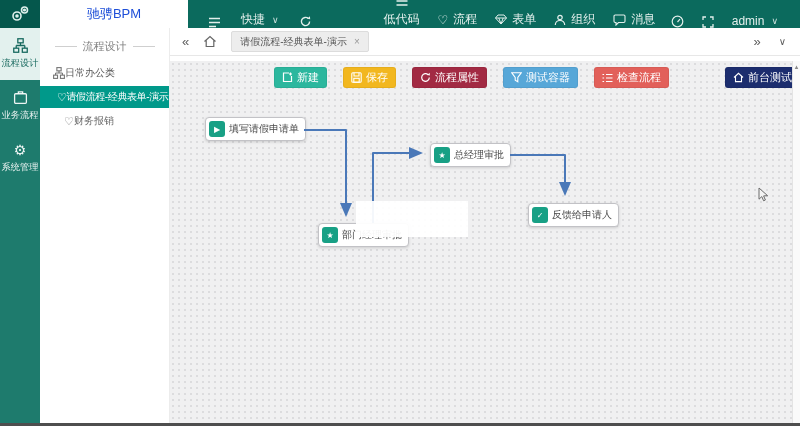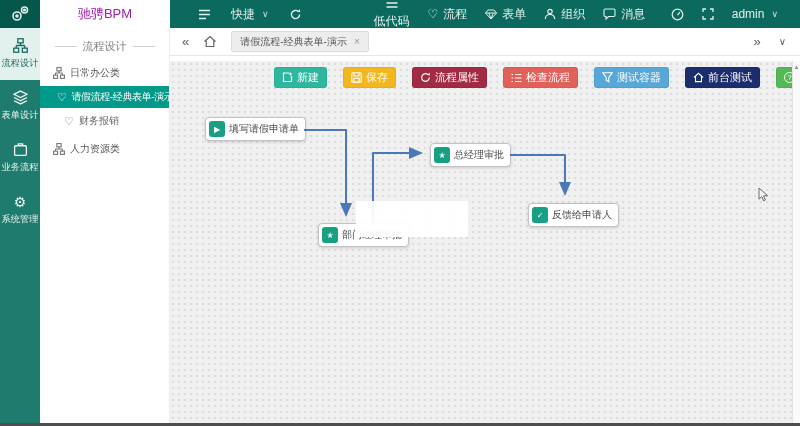--- a/index.html
+++ b/index.html
@@ -3,45 +3,45 @@
 <meta charset="utf-8">
 <style>
   * { margin:0; padding:0; box-sizing:border-box; }
   html,body { width:800px; height:426px; overflow:hidden;
     font-family:"Liberation Sans","DejaVu Sans",sans-serif; }
   .stage { position:relative; width:800px; height:426px; background:#fff; overflow:hidden; }
 
   
   .top { position:absolute; left:0; top:0; width:800px; height:28px; display:flex; }
   .logo { width:40px; height:28px; background:#05574c; display:flex; align-items:center; justify-content:center; color:#e8f3f1; }
-  .brand { width:130px; height:28px; background:#ffffff; display:flex; align-items:center; justify-content:center;
-    font-size:13px; color:#a21caf; }
-  .menubar { flex:1; background:#0b6a5d; color:#e3efec; display:flex; align-items:center;
-    font-size:12px; padding:0 22px 0 28px; }
+  .brand { width:148px; height:28px; background:#ffffff; display:flex; align-items:center; justify-content:center;
+    font-size:13px; color:#1d4ed8; }
+  .menubar { flex:1; background:#0b6a5d; color:#e3efec; display:flex; align-items:flex-end;
+    font-size:12px; padding:0 22px 0 20px; }
   .mitem { display:flex; align-items:center; gap:5px; cursor:pointer; white-space:nowrap; }
   .mitem svg { display:block; }
   .gap20 { margin-left:20px; } .gap18 { margin-left:18px; }
   .navstart { margin-left:72px;flex-direction:column; }
   .pushright { margin-left:auto; }
   .chev { font-size:9px; margin-left:2px; opacity:.9; }
 
   
   .rail { position:absolute; left:0; top:28px; width:40px; height:395px; background:#1e7b6d; }
   .rail-item { height:52px; display:flex; flex-direction:column; align-items:center; justify-content:center;
     gap:3px; color:rgba(255,255,255,.92); cursor:pointer; }
   .rail-item .rlabel { font-size:10px; letter-spacing:0; transform:scale(.92); white-space:nowrap; }
   .rail-item.active { background:#e3f1ee; color:#17695e; }
 
   
   .sidebar { position:absolute; left:40px; top:28px; width:130px; height:395px; background:#fff; border-right:1px solid #ececec; }
   .sb-title { margin-top:11px; display:flex; align-items:center; justify-content:center; gap:6px;
     color:#808080; font-size:11px; }
   .sb-title .line { width:22px; height:1px; background:#cfcfcf; }
   .sb-list { margin-top:8px; }
-  .sb-item { height:22px; display:flex; align-items:center; gap:5px; font-size:10px; color:#555;
+  .sb-item { height:22px; display:flex; align-items:center; font-size:10px; color:#555;
     cursor:pointer; padding-left:13px; margin:2px 0; white-space:nowrap; }
   .sb-item.flow { padding-left:24px; color:#666; }
   .sb-item.flow .hicon { color:#888; font-size:11px; }
   .sb-item.selected { background:#00998a; color:#fff; padding-left:17px; letter-spacing:-.4px; }
   .sb-item.selected .hicon { color:#fff; }
   .sb-item .cicon { color:#777; }
   .sb-item.cat { margin-top:6px; }
 
   
   .main { position:absolute; left:170px; top:28px; width:630px; height:395px; }
@@ -195,30 +195,20 @@
             <path d="M7 4.5V7M3 7h8M3 7v2.3M11 7v2.3"></path>
             <rect x="0.7" y="9.5" width="4.6" height="3.8"></rect>
             <rect x="8.7" y="9.5" width="4.6" height="3.8"></rect>
           </g>
         </svg>
       <span class="rlabel">流程设计</span>
     </div>
     <div class="rail-item">
       <svg width="15" height="15" viewBox="0 0 14 14">
           <g fill="none" stroke="currentColor" stroke-width="1.2">
-            <path d="M7 1 13 4 7 7 1 4z"></path>
-            <path d="M1 7l6 3 6-3"></path>
-            <path d="M1 10l6 3 6-3"></path>
-          </g>
-        </svg>
-      <span class="rlabel">表单设计</span>
-    </div>
-    <div class="rail-item">
-      <svg width="15" height="15" viewBox="0 0 14 14">
-          <g fill="none" stroke="currentColor" stroke-width="1.2">
             <rect x="1.5" y="3.5" width="11" height="9" rx="1"></rect>
             <path d="M5 3.5V1.8h4v1.7"></path>
           </g>
         </svg>
       <span class="rlabel">业务流程</span>
     </div>
     <div class="rail-item">
       <span style="font-size:14px;line-height:14px;">⚙</span>
       <span class="rlabel">系统管理</span>
     </div>
@@ -243,31 +233,20 @@
         <span>日常办公类</span>
       </div>
       <div class="sb-item flow selected">
         <span class="hicon">♡</span>
         <span>请假流程-经典表单-演示</span>
       </div>
       <div class="sb-item flow">
         <span class="hicon">♡</span>
         <span>财务报销</span>
       </div>
-      <div class="sb-item cat">
-        <svg class="cicon" width="12" height="12" viewBox="0 0 14 14">
-            <g fill="none" stroke="#777" stroke-width="1.3">
-              <rect x="4.5" y="0.7" width="5" height="3.8"></rect>
-              <path d="M7 4.5V7M3 7h8M3 7v2.3M11 7v2.3"></path>
-              <rect x="0.7" y="9.5" width="4.6" height="3.8"></rect>
-              <rect x="8.7" y="9.5" width="4.6" height="3.8"></rect>
-            </g>
-          </svg>
-        <span>人力资源类</span>
-      </div>
     </div>
   </div>
 
   <div class="main">
     <div class="tabbar">
       <span class="tb-ic tb-collapse">«</span>
       <span class="tb-home">
         <svg width="14" height="13" viewBox="0 0 14 13">
             <path d="M1.5 6.5 7 1.5l5.5 5M3.2 5.3v6.2h7.6V5.3" fill="none" stroke="#666" stroke-width="1.2"></path>
           </svg>
@@ -304,35 +283,35 @@
             </svg>
           <span>保存</span>
         </button>
         <button class="tbtn" style="background: rgb(162, 42, 67);">
           <svg width="11" height="11" viewBox="0 0 11 11">
               <path d="M9.3 5.5a3.8 3.8 0 1 1-1.1-2.7" fill="none" stroke="#fff" stroke-width="1.2"></path>
               <path d="M9.6 0.8l.3 2.6-2.6-.4z" fill="#fff"></path>
             </svg>
           <span>流程属性</span>
         </button>
+        <button class="tbtn" style="background: rgb(87, 167, 216);">
+          <svg width="11" height="11" viewBox="0 0 11 11">
+              <path d="M0.8 0.8h9.4L6.8 5.5v4.2L4.2 8.2V5.5z" fill="none" stroke="#fff" stroke-width="1.1"></path>
+            </svg>
+          <span>测试容器</span>
+        </button>
         <button class="tbtn" style="background: rgb(226, 96, 90);">
           <svg width="11" height="10" viewBox="0 0 11 10">
               <g stroke="#fff" stroke-width="1.2">
                 <path d="M0.5 1.5h1.6M4 1.5h6.5M0.5 5h1.6M4 5h6.5M0.5 8.5h1.6M4 8.5h6.5"></path>
               </g>
             </svg>
           <span>检查流程</span>
         </button>
-        <button class="tbtn" style="background: rgb(87, 167, 216);">
-          <svg width="11" height="11" viewBox="0 0 11 11">
-              <path d="M0.8 0.8h9.4L6.8 5.5v4.2L4.2 8.2V5.5z" fill="none" stroke="#fff" stroke-width="1.1"></path>
-            </svg>
-          <span>测试容器</span>
-        </button>
-        <button class="tbtn" style="background: rgb(28, 45, 110);">
+        <button class="tbtn" style="background: rgb(28, 45, 110); margin-left: 40px;">
           <svg width="11" height="11" viewBox="0 0 11 11">
               <path d="M1 5.5 5.5 1.3 10 5.5M2.5 4.6v5h6v-5" fill="none" stroke="#fff" stroke-width="1.1"></path>
             </svg>
           <span>前台测试</span>
         </button>
         <button class="tbtn" style="background: rgb(83, 184, 85);">
           <span class="qmark">?</span>
           <span>帮助</span>
         </button>
       </div>

